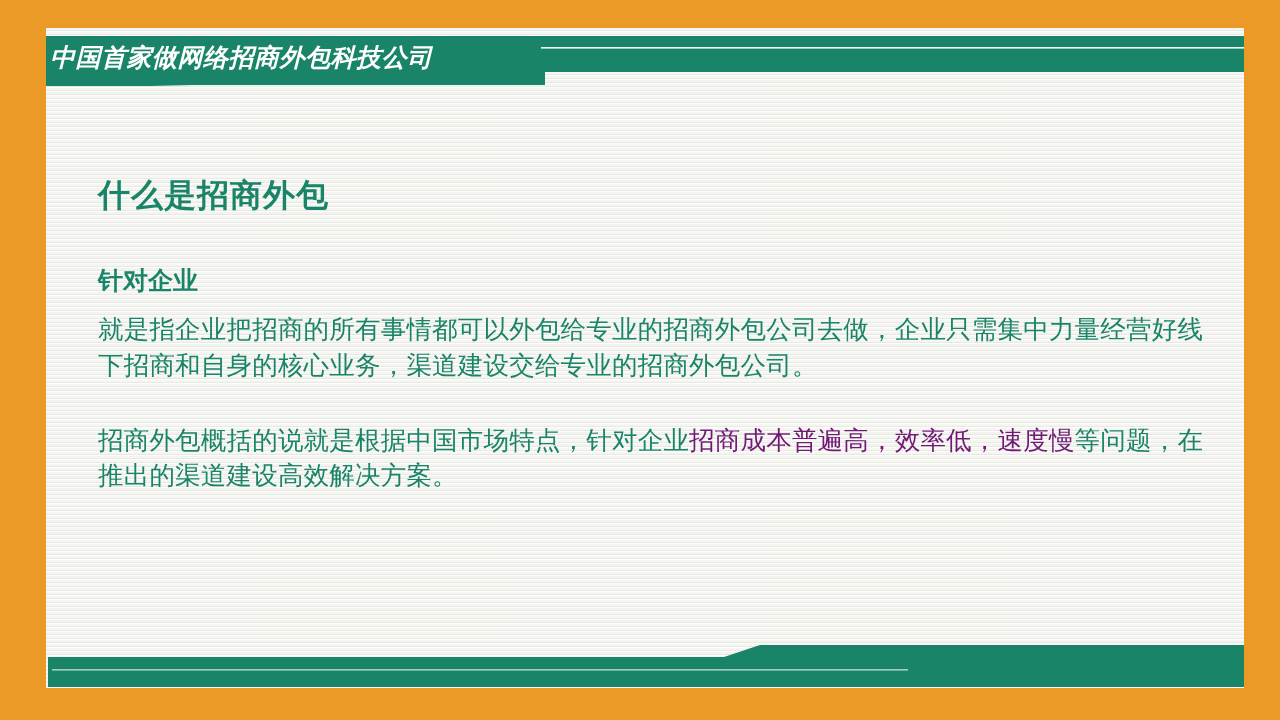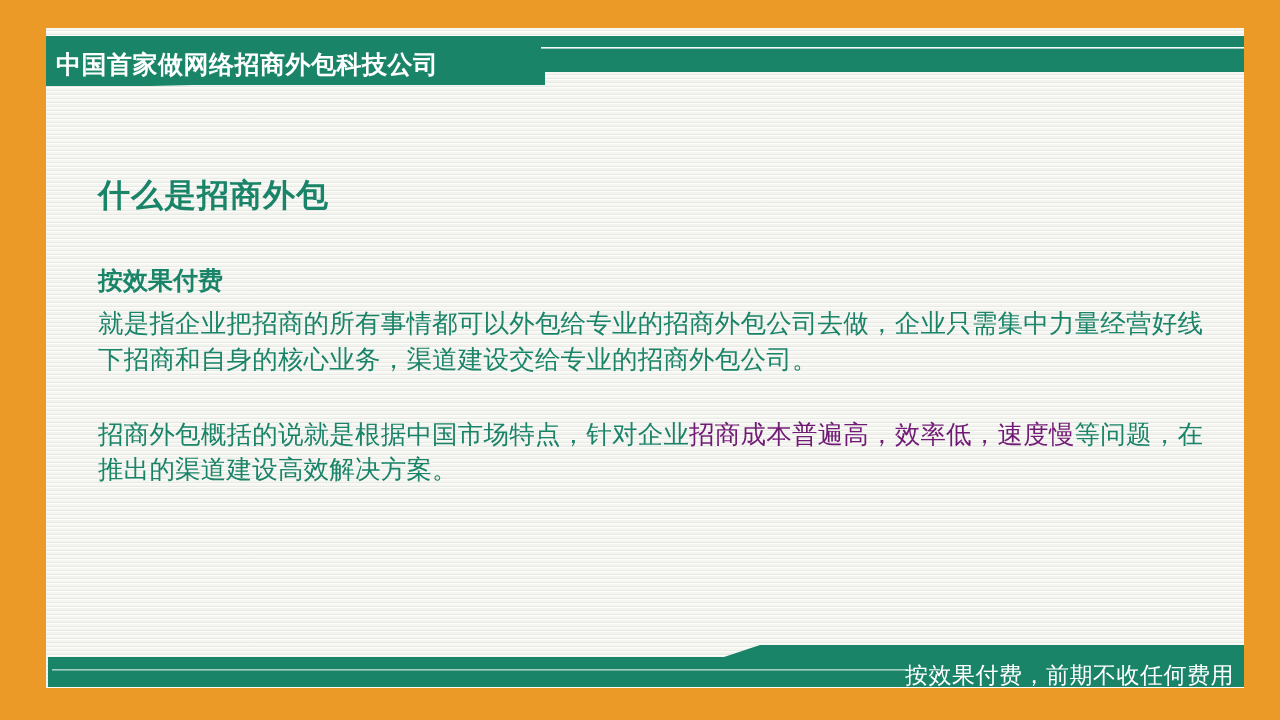--- a/index.html
+++ b/index.html
@@ -60,23 +60,24 @@
   }
   .header-wrap svg { display: block; }
 
   .header-title {
     position: absolute;
     left: 46px;
     top: 41px;
     width: 440px;
     height: 40px;
     display: flex;
-    align-items: flex-end;
-    padding-left: 10px;
+    align-items: flex-start;
+    padding-left: 4px;
     box-sizing: border-box;
+    font-style: italic;
   }
   .header-title span {
     display: block;
     width: 100%;
     padding-left: 0;
     color: #FFFFFF;
     font-size: 25px;
     font-weight: bold;
     letter-spacing: 0.5px;
     text-indent: 0px;
@@ -107,21 +108,21 @@
     margin: 0;
   }
 
   .para {
     color: #1A8468;
     font-size: 25.5px;
     line-height: 1.38;
     margin: 0;
     letter-spacing: 0.2px;
   }
-  .para-1 { margin-top: 10px; }
+  .para-1 { margin-top: 16px; }
   .para-2 { margin-top: 40px; }
 
   .hl-dark { color: #701a75; }
 
   
   .footer-wrap {
     position: absolute;
     left: 0;
     bottom: 0;
     width: 1280px;
@@ -159,32 +160,31 @@
     </svg>
   </div>
   <div class="header-title">
     <span>中国首家做网络招商外包科技公司</span>
   </div>
 
   <div class="content">
 
     <h1 class="page-title">什么是招商外包</h1>
 
-    <p class="lead-label">按效果付费</p>
+    <p class="lead-label">针对企业</p>
 
     <p class="para para-1">就是指企业把招商的所有事情都可以外包给专业的招商外包公司去做，企业只需集中力量经营好线下招商和自身的核心业务，渠道建设交给专业的招商外包公司。</p>
 
     <p class="para para-2"><span>招商外包概括的说就是根据中国市场特点，针对企业</span><span class="hl-dark">招商成本普遍高，效率低，速度慢</span><span>等问题，在推出的渠道建设高效解决方案。</span></p>
   </div>
 
   <div class="footer-wrap">
     <svg width="1280" height="110" viewBox="0 0 1280 110" xmlns="http://www.w3.org/2000/svg">
 
       <polygon points="1244,35 1244,77 48,77 48,49 718,49 760,35" fill="#1A8468"></polygon>
 
       <polygon points="48,47 915,47 915,77 48,77" fill="#1A8468"></polygon>
 
       <rect x="52" y="59" width="856" height="1.6" fill="#FFFFFF" opacity="0.6"></rect>
     </svg>
   </div>
-  <div class="footer-text">按效果付费，前期不收任何费用</div>
 
 </div>
 
 </body></html>

